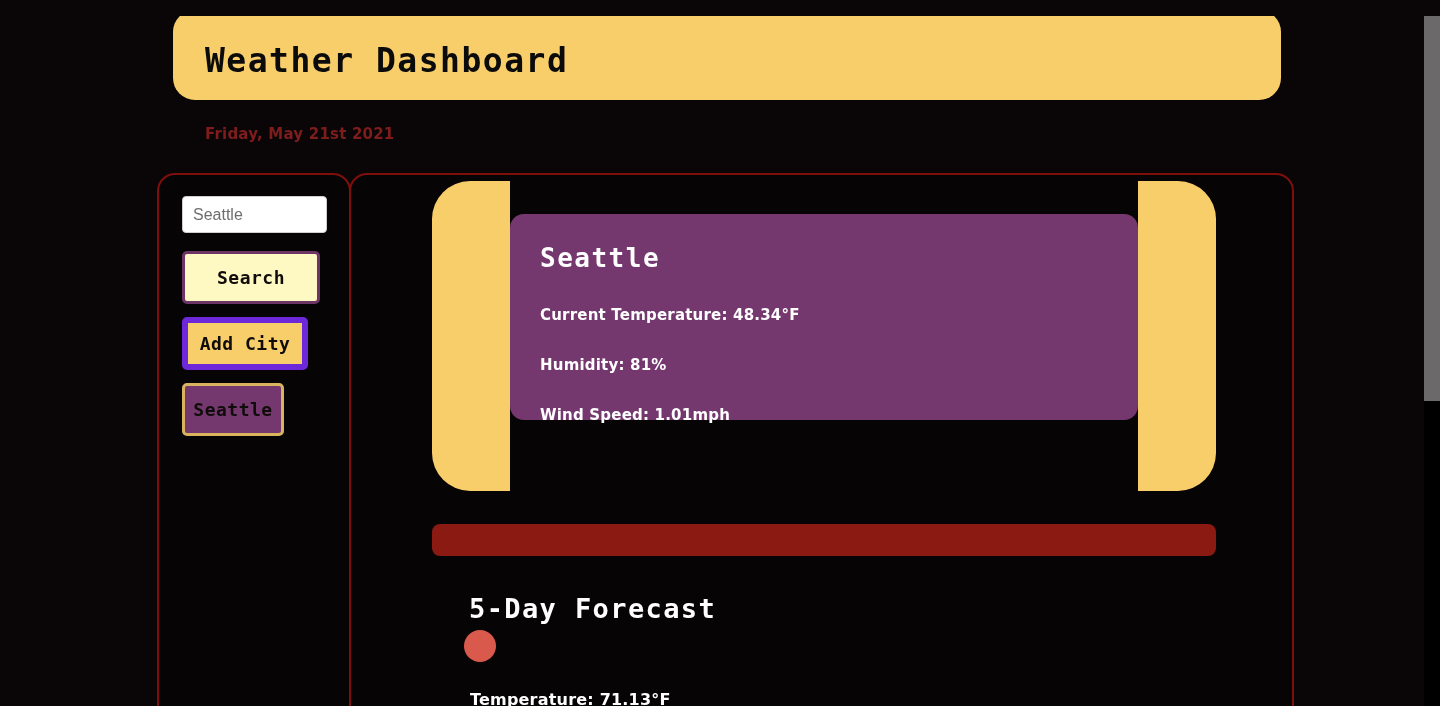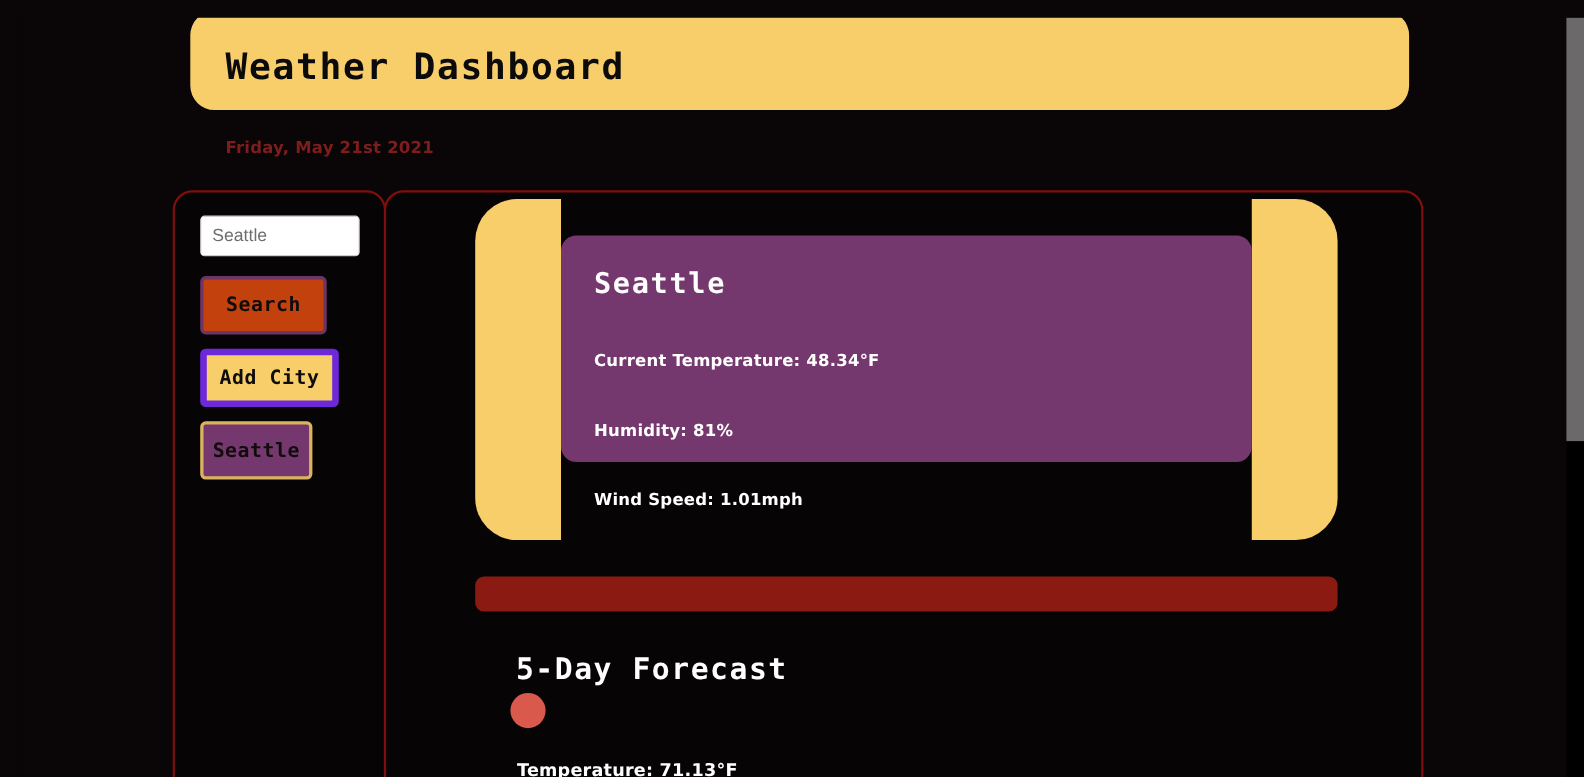--- a/index.html
+++ b/index.html
@@ -88,24 +88,24 @@
     font-size: 18px;
     font-weight: bold;
     letter-spacing: 0.5px;
     color: #100c0c;
     cursor: pointer;
     text-align: center;
     line-height: 1;
     padding: 0;
   }
   .btn-search {
-    width: 115px;
+    width: 138px;
     height: 53px;
     margin-top: 18px;
-    background: #c2410c;
+    background: #fef9c3;
     border: 3px solid #6d3566;
     border-radius: 5px;
   }
   .btn-addcity {
     width: 126px;
     height: 53px;
     margin-top: 13px;
     background: #f8ce6b;
     border: 6px solid #6d28d9;
     border-radius: 5px;
@@ -157,21 +157,20 @@
   }
   .wc-city {
     font-family: "DejaVu Sans Mono", monospace;
     font-size: 26px;
     font-weight: bold;
     letter-spacing: 1.5px;
     color: #ffffff;
     line-height: 1.2;
   }
   .wc-row {
-    margin-top: 13px;
     font-family: "DejaVu Sans", sans-serif;
     font-size: 15px;
     font-weight: bold;
     letter-spacing: 0.2px;
     color: #ffffff;
   }
 
   
   .divider {
     position: absolute;

